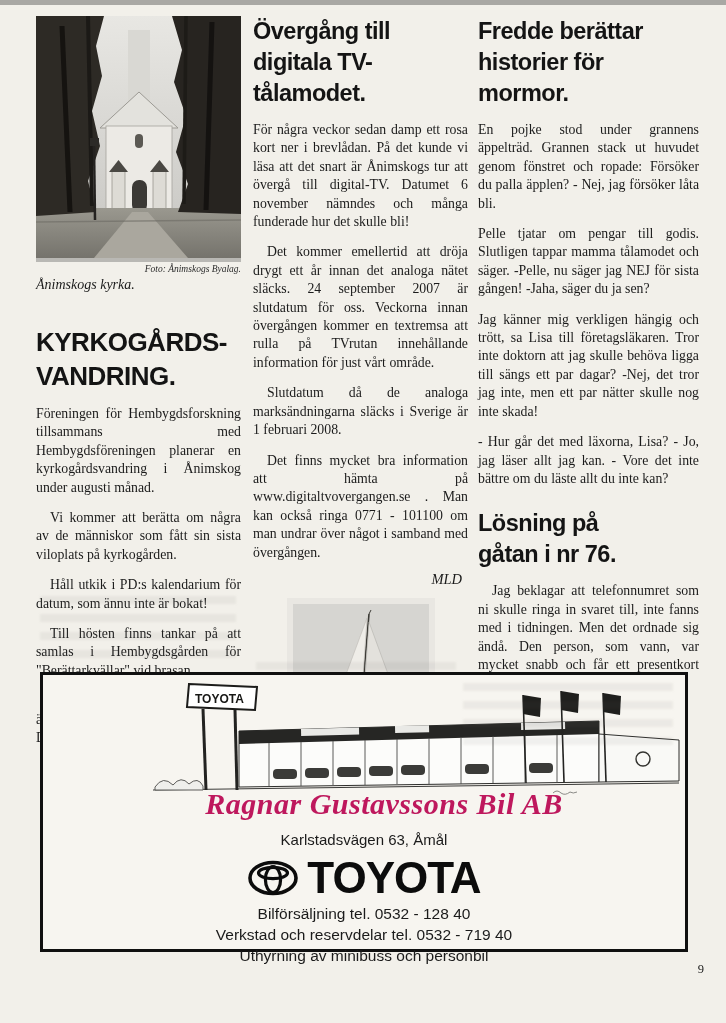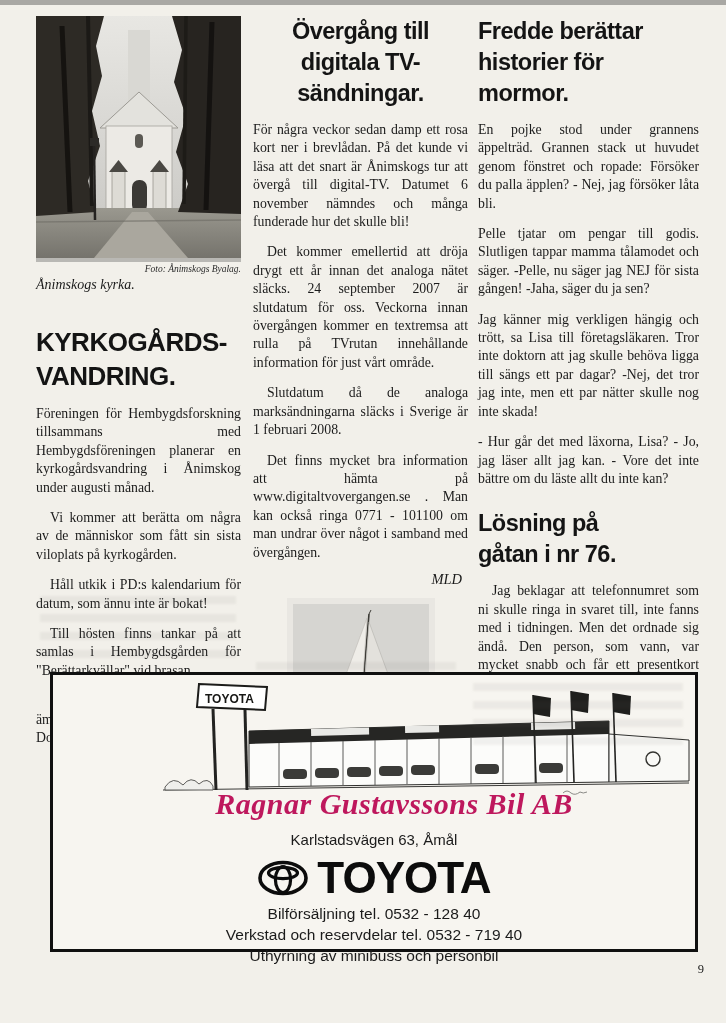--- a/index.html
+++ b/index.html
@@ -18,21 +18,21 @@
   .col-mid   { left:253px; width:215px; }
   .col-right { left:478px; width:221px; }
 
   .headline {
     font-family:"Liberation Sans", sans-serif;
     font-weight:bold; letter-spacing:-0.5px;
     color:#141414; margin:0;
   }
   .headline .hl-line { display:block; }
   .hl-left   { font-size:26px; line-height:34px; margin-top:32px; }
-  .hl-mid    { font-size:23.5px; line-height:31px; text-align:center; }
+  .hl-mid    { font-size:23.5px; line-height:31px; text-align:left; }
   .hl-right  { font-size:23.5px; line-height:31px; }
   .hl-right2 { font-size:23.5px; line-height:31px; margin-top:20px; }
 
   .par {
     font-size:13.8px; line-height:18.4px;
     text-align:justify; margin:12px 0 9px 0;
   }
   .par.indent { text-indent:14px; }
   .par.first { margin-top:12px; }
 
@@ -44,21 +44,21 @@
   }
   .caption { font-style:italic; font-size:14px; margin-top:3px; }
 
   .signature { font-style:italic; font-size:14.5px; text-align:right; margin:2px 6px 6px 0; }
 
   .boat-wrap { margin:10px auto 0 auto; width:148px; padding:6px; background:#e9e7e2; }
 
   
   .ad-box {
     position:absolute; left:40px; top:672px; width:648px; height:280px;
-    border:3px solid #101010; background:#f7f5f0;margin-left:10px;
+    border:3px solid #101010; background:#f7f5f0;
   }
   .ad-drawing { position:absolute; left:0; top:2px; width:642px; height:120px; }
   .ad-company {
     position:absolute; top:112px; left:0; width:100%;
     font-family:"Liberation Serif", serif; font-style:italic; font-weight:bold;
     font-size:30px; text-align:center; color:#be185d; letter-spacing:0.5px;padding-left:40px;
   }
   .ad-address {
     position:absolute; top:156px; left:0; width:100%;
     font-family:"Liberation Sans", sans-serif; font-size:15px; text-align:center;
@@ -148,21 +148,21 @@
   <p class="par indent">Vi kommer att berätta om några av de människor som fått sin sista viloplats på kyrkogården.</p>
   <p class="par indent">Håll utkik i PD:s kalendarium för datum, som ännu inte är bokat!</p>
   <p class="par indent">Till hösten finns tankar på att samlas i Hembygdsgården för "Berättarkvällar" vid brasan.</p>
   <p class="par indent">Har Du idéer eller förslag till ämnen, slå en signal till Maj-Lis Dolk Tel: 0532 / 186 35.</p>
 </div>
 
 <div class="col col-mid">
   <h1 class="headline hl-mid">
     <span class="hl-line">Övergång till</span>
     <span class="hl-line">digitala TV-</span>
-    <span class="hl-line">sändningar.</span>
+    <span class="hl-line">tålamodet.</span>
   </h1>
 
   <p class="par first">För några veckor sedan damp ett rosa kort ner i brevlådan.  På det kunde vi läsa att det snart är Ånimskogs tur att övergå till digital-TV. Datumet 6 november nämndes och många funderade hur det skulle bli!</p>
   <p class="par indent">Det kommer emellertid att dröja drygt ett år innan det analoga nätet släcks. 24 september 2007 är slutdatum för oss. Veckorna innan övergången kommer en textremsa att rulla på TVrutan innehållande information för just vårt område.</p>
   <p class="par indent">Slutdatum då de analoga marksändningarna släcks i Sverige är 1 februari 2008.</p>
   <p class="par indent">Det finns mycket bra information att hämta på www.digitaltvovergangen.se . Man kan också ringa 0771 - 101100 om man undrar över något i samband med övergången.</p>
 
   <div class="signature">MLD</div>
 
   <div class="boat-wrap">

